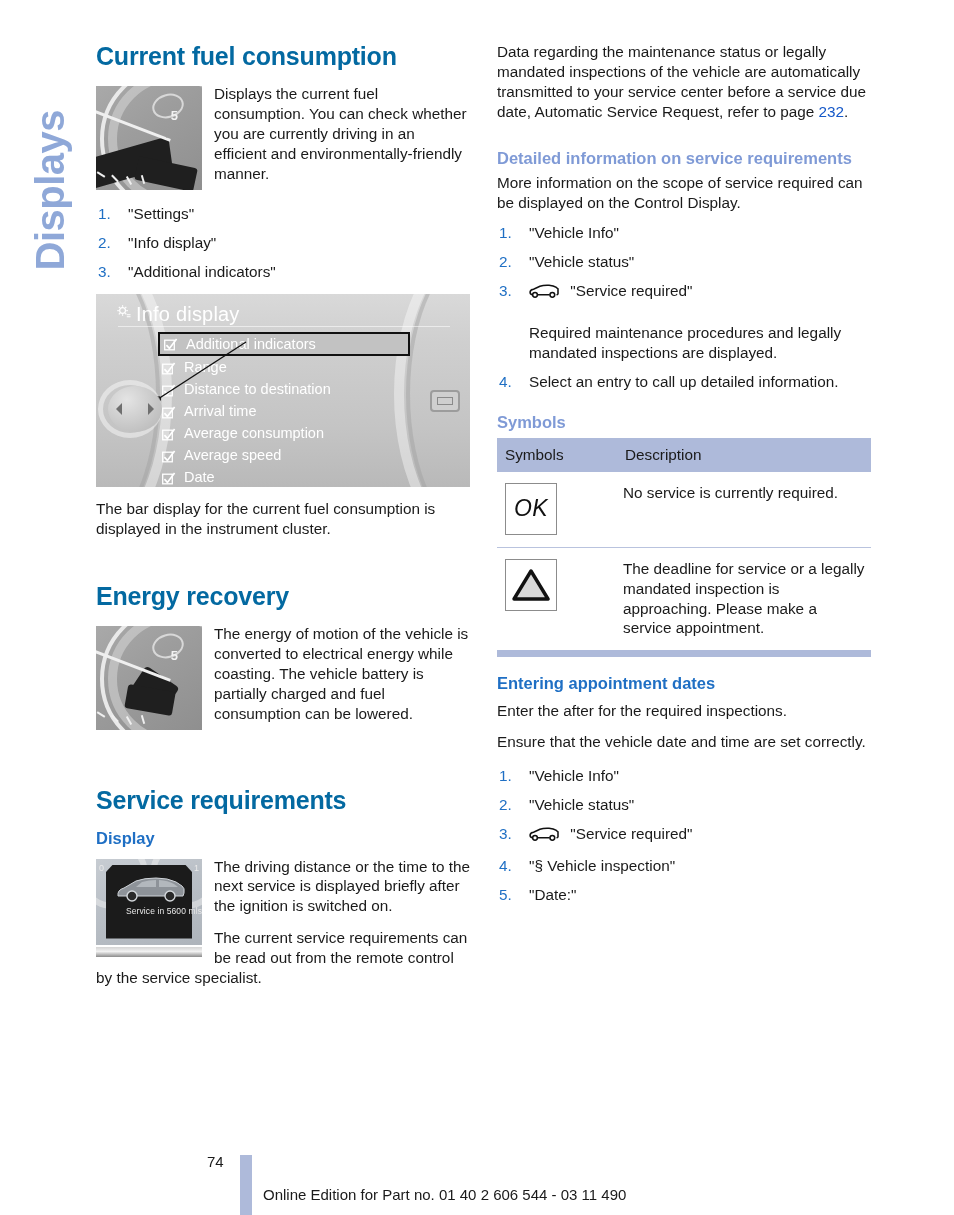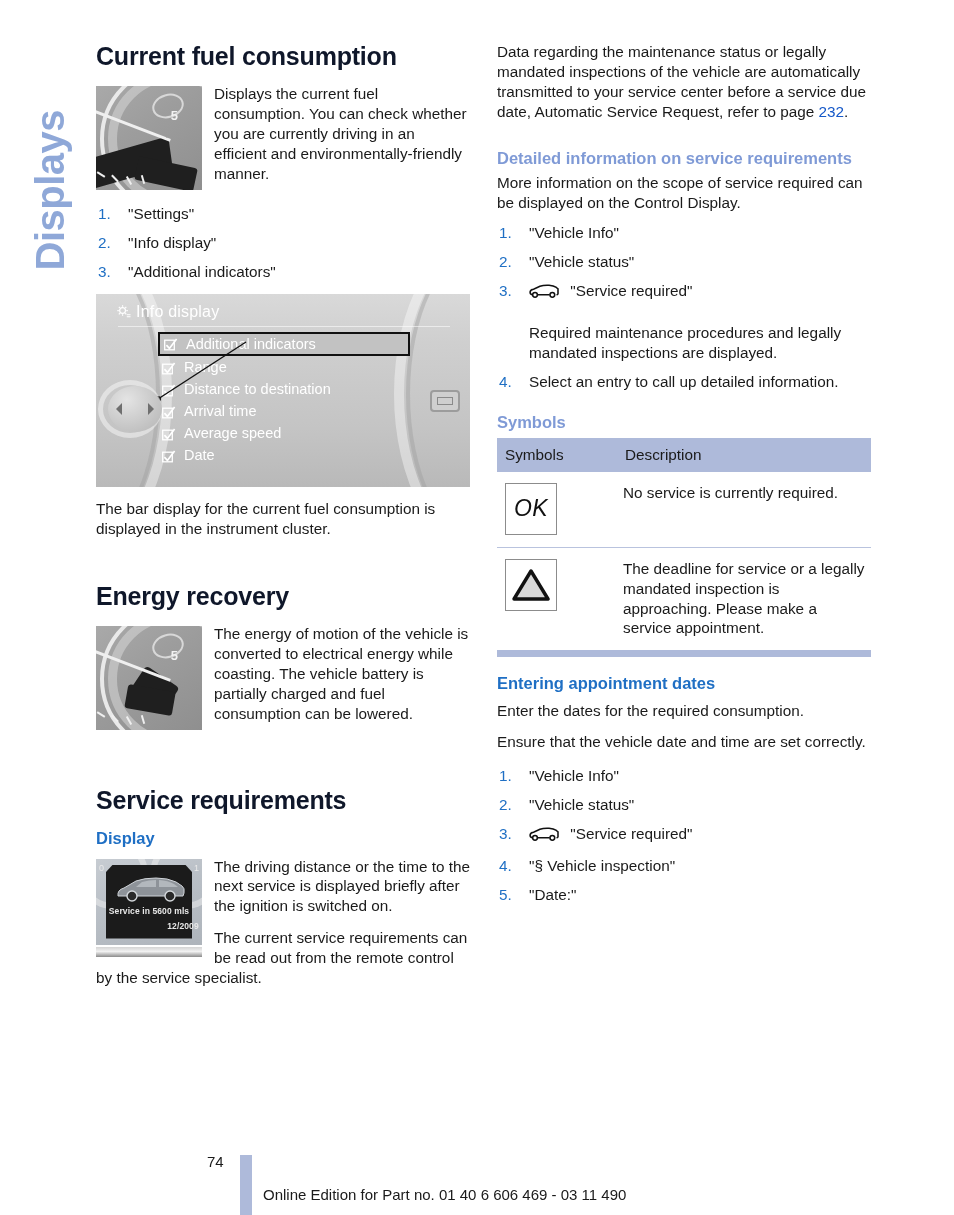--- a/index.html
+++ b/index.html
@@ -44,21 +44,21 @@
     position: absolute;
     top: 42px;
     width: 374px;
   }
   .col-left  { left: 96px; }
   .col-right { left: 497px; }
 
   h1.sec {
     font-size: 25px;
     font-weight: bold;
-    color: #0f172a;
+    color: #0369a1;
     margin: 0 0 14px 0;
     line-height: 1.12;
     letter-spacing: -0.2px;
   }
   h2.sub {
     font-size: 16.5px;
     font-weight: bold;
     color: #1f6fc4;
     margin: 0 0 5px 0;
     line-height: 1.22;
@@ -191,24 +191,24 @@
     clip-path: polygon(8% 0%, 92% 0%, 100% 10%, 100% 100%, 0% 100%, 0% 10%);
   }
   .cluster .car {
     position: absolute;
     left: 16px; top: 14px;
     width: 76px; height: 30px;
   }
   .cluster .t1, .cluster .t2 {
     position: absolute;
     width: 100%;
-    text-align: center;
+    text-align: right;
     color: #e8e8e8;
     font-size: 8.5px;
-    font-weight: bold;
+    font-weight: normal;
     letter-spacing: 0.1px;
   }
   .cluster .t1 { top: 47px; }
   .cluster .t2 { top: 62px; padding-left: 34px; }
   .cluster .dialL, .cluster .dialR {
     position: absolute;
     top: -20px;
     width: 58px; height: 58px;
     border: 6px solid rgba(240,240,240,.5);
     border-radius: 50%;
@@ -279,21 +279,21 @@
     border-radius: 50%;
     border: 4px solid rgba(160,160,160,.45);
     box-sizing: border-box;
   }
   .cd .bezelL2 { left: -86px; }
   .cd .bezelR2 { right: -86px; }
   .cd .title {
     position: absolute;
     left: 40px; top: 9px;
     color: #ffffff;
-    font-size: 16px;
+    font-size: 20px;
     letter-spacing: .2px;
   }
   .cd .gear {
     position: absolute;
     left: 20px; top: 10px;
   }
   .cd .hline {
     position: absolute;
     left: 22px; right: 20px; top: 32px;
     height: 1px;
@@ -524,20 +524,29 @@
         <span>Distance to destination</span>
       </div>
       <div class="mi">
         <span class="cb">
           <svg width="14" height="14" viewBox="0 0 14 14">
               <rect x="0.7" y="2.2" width="9.6" height="9.6" fill="none" stroke="#ffffff" stroke-width="1.3"></rect>
               <path d="M2.4 7.2l3 3.2L12.6 1" fill="none" stroke="#ffffff" stroke-width="1.7"></path>
             </svg>
         </span>
         <span>Arrival time</span>
+      </div>
+      <div class="mi">
+        <span class="cb">
+          <svg width="14" height="14" viewBox="0 0 14 14">
+              <rect x="0.7" y="2.2" width="9.6" height="9.6" fill="none" stroke="#ffffff" stroke-width="1.3"></rect>
+              <path d="M2.4 7.2l3 3.2L12.6 1" fill="none" stroke="#ffffff" stroke-width="1.7"></path>
+            </svg>
+        </span>
+        <span>Average consumption</span>
       </div>
       <div class="mi">
         <span class="cb">
           <svg width="14" height="14" viewBox="0 0 14 14">
               <rect x="0.7" y="2.2" width="9.6" height="9.6" fill="none" stroke="#ffffff" stroke-width="1.3"></rect>
               <path d="M2.4 7.2l3 3.2L12.6 1" fill="none" stroke="#ffffff" stroke-width="1.7"></path>
             </svg>
         </span>
         <span>Average speed</span>
       </div>
@@ -674,21 +683,21 @@
             </svg>
           </div>
         </td>
         <td class="desc">The deadline for service or a legally mandated inspection is approaching. Please make a service appointment.</td>
       </tr>
     </tbody>
   </table>
   <div class="tabfoot"></div>
 
   <h2 class="sub" style="margin-bottom:8px">Entering appointment dates</h2>
-  <p class="body">Enter the dates for the required consumption.</p>
+  <p class="body">Enter the after for the required inspections.</p>
   <p class="body">Ensure that the vehicle date and time are set correctly.</p>
 
   <ol class="steps" style="margin-top:14px">
     <li><span class="num">1.</span><span>"Vehicle Info"</span></li>
     <li><span class="num">2.</span><span>"Vehicle status"</span></li>
     <li>
       <span class="num">3.</span>
       <span class="caricon">
         <svg width="31" height="15" viewBox="0 0 34 16">
           <path d="M3.5 11.5 Q1 11 1.2 8.5 Q1.6 6 5 5.6 L12 2.2 Q16 0.9 22 1.2 Q27 1.5 30 3.6 L31.8 5.2 L31.8 10.6 Q31.8 11.4 30.8 11.5" fill="none" stroke="#111" stroke-width="1.7" stroke-linecap="round"></path>
@@ -700,13 +709,13 @@
       <span>"Service required"</span>
     </li>
     <li><span class="num">4.</span><span>"§ Vehicle inspection"</span></li>
     <li><span class="num">5.</span><span>"Date:"</span></li>
   </ol>
 
 </div>
 
 <div class="footer-pagenum">74</div>
 <div class="footer-bar"></div>
-<div class="footer-text">Online Edition for Part no. 01 40 6 606 469 - 03 11 490</div>
+<div class="footer-text">Online Edition for Part no. 01 40 2 606 544 - 03 11 490</div>
 
 </body></html>

